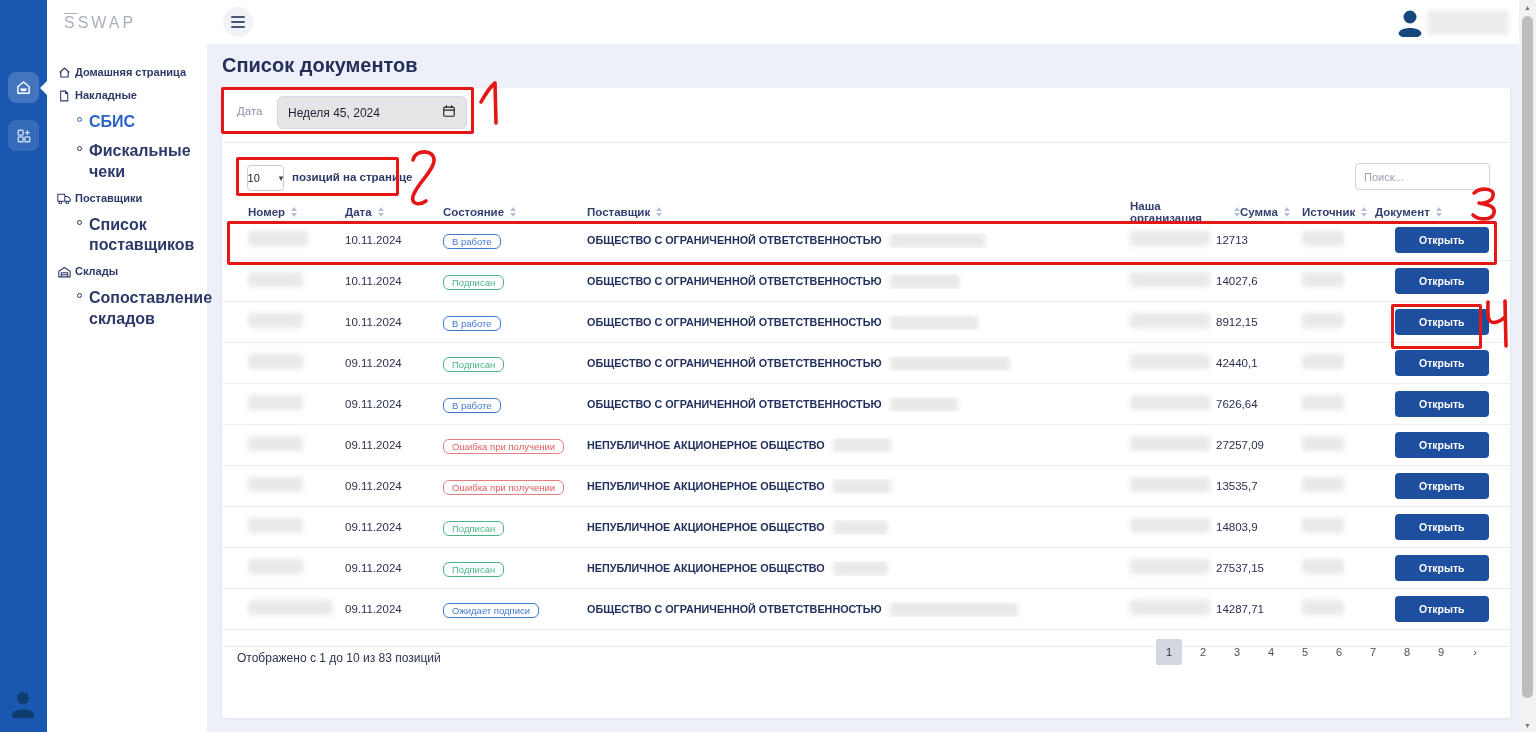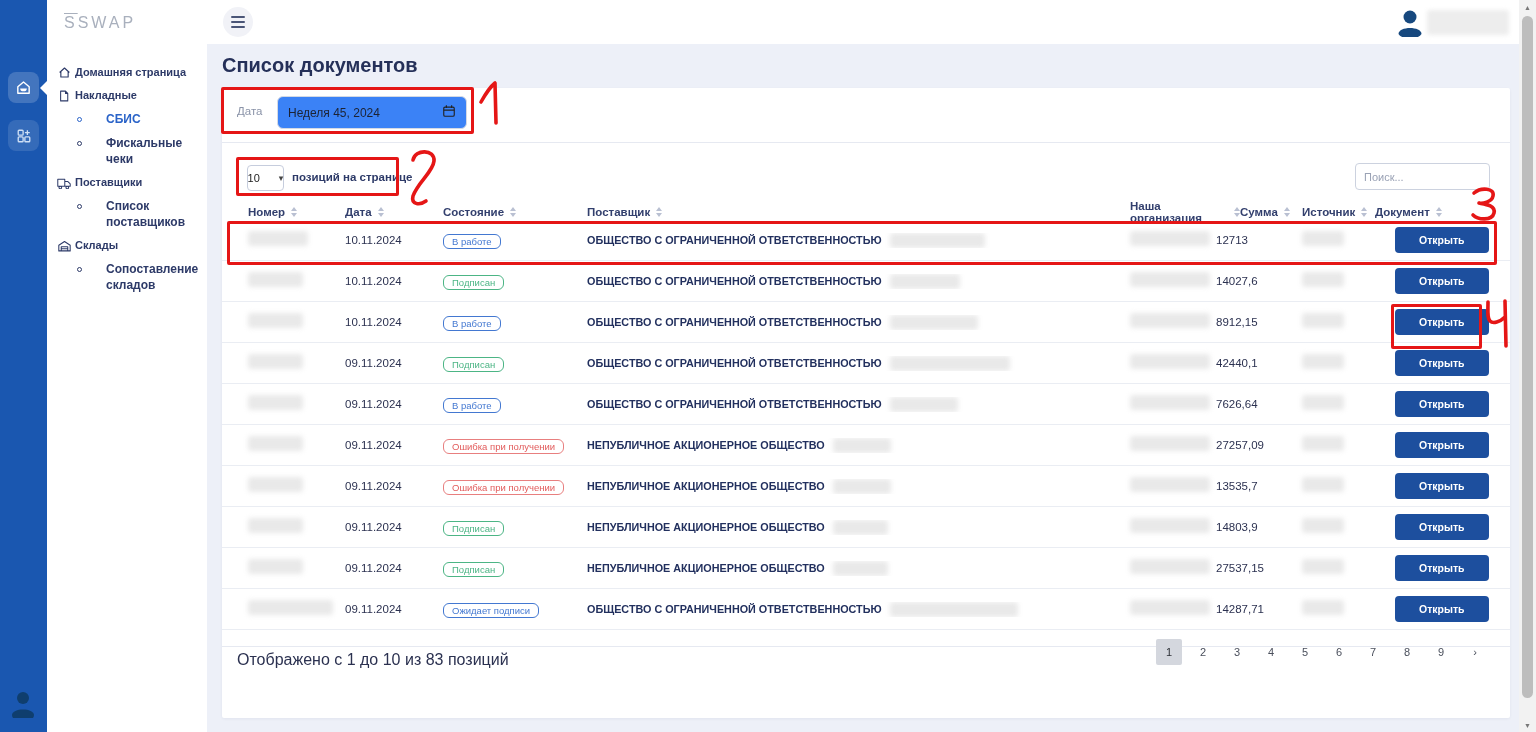--- a/index.html
+++ b/index.html
@@ -17,21 +17,21 @@
   .rail-pointer { position:absolute; left:40px; top:80px; width:0; height:0; z-index:6;
                   border-top:8px solid transparent; border-bottom:8px solid transparent; border-right:8px solid #ffffff; }
 
   
   .sidebar { position:absolute; left:47px; top:0; width:160px; height:732px; background:#fff; z-index:4; }
   .logo { padding:14px 0 0 17px; font-size:16px; letter-spacing:3px; color:#a9b0bd; font-weight:400; }
   .logo::first-letter { text-decoration: overline; }
   .menu { display:flex; flex-direction:column; gap:9px; padding:34px 8px 0 10px; }
   .m-item { display:flex; align-items:center; gap:4px; font-size:11px; font-weight:700; color:#2d3a68; line-height:1.25; }
   .m-item .mi-icon { flex:0 0 14px; display:flex; align-items:center; justify-content:center; color:#2d3a68; }
-  .m-sub { display:flex; align-items:flex-start; gap:24px; padding-left:20px; font-size:12px; font-weight:700; color:#2d3a68; line-height:1.3; }
+  .m-sub { display:flex; align-items:flex-start; gap:7px; padding-left:20px; font-size:16px; font-weight:700; color:#2d3a68; line-height:1.3; }
   .m-sub .bullet { flex:0 0 5px; width:5px; height:5px; border:1.5px solid #2d3a68; border-radius:50%; margin-top:5px; }
   .m-sub.active { color:#2a63c8; }
   .m-sub.active .bullet { border-color:#2a63c8; }
 
   
   .topbar { position:absolute; left:207px; top:0; width:1312px; height:44px; background:#fff; z-index:2; }
   .hamburger { position:absolute; left:16px; top:7px; width:30px; height:30px; border-radius:50%;
                background:#f1f2f7; display:flex; flex-direction:column; gap:3px; align-items:center; justify-content:center; }
   .hamburger div { width:14px; height:2px; background:#4a5577; border-radius:1px; }
   .user { position:absolute; right:94px; top:7px; width:30px; height:30px; }
@@ -39,21 +39,21 @@
 
   
   .page-title { position:absolute; left:222px; top:54px; font-size:20px; font-weight:700; color:#253059; z-index:1; }
   .card { position:absolute; left:222px; top:88px; width:1288px; height:630px; background:#fff; border-radius:2px;
           box-shadow:0 1px 3px rgba(30,40,90,.06); z-index:1; }
 
   
   .filter-row { position:absolute; left:0; top:0; width:100%; height:55px; border-bottom:1px solid #e6e9f1; }
   .date-label { position:absolute; left:15px; top:17px; font-size:11.5px; color:#8a93a8; }
   .date-input { position:absolute; left:55px; top:8px; width:190px; height:33px; border:1px solid #d4d9e4; border-radius:6px;
-                background:#3b82f6; display:flex; align-items:center; padding:0 10px; font-size:12px; color:#1d2333; font-weight:400; }
+                background:#e5e5e5; display:flex; align-items:center; padding:0 10px; font-size:12px; color:#1d2333; font-weight:400; }
   .date-input .dval { flex:1; }
 
   
   .psize-select { position:absolute; left:25px; top:77px; width:37px; height:26px; border:1px solid #c6cddd; border-radius:4px;
                   background:#fff; display:flex; align-items:center; justify-content:center; gap:19px; font-size:11px; color:#222; }
   .psize-select .chev { font-size:9px; color:#444; }
   .psize-label { position:absolute; left:70px; top:83px; font-size:11.5px; font-weight:700; color:#2d3a68; }
   .search-input { position:absolute; left:1133px; top:75px; width:135px; height:27px; border:1px solid #ccd2df; border-radius:4px;
                   padding:8px 8px; font-size:11px; color:#333; font-family:"Liberation Sans",sans-serif; }
   .search-input::placeholder { color:#9aa2b5; }
@@ -75,21 +75,21 @@
   .badge.signed  { color:#4cb585; border-color:#4cb585; }
   .badge.error   { color:#e25c5c; border-color:#e87f7f; }
   .cell-supplier { display:flex; align-items:center; gap:8px; font-size:10.8px; font-weight:700; color:#22305e; white-space:nowrap; overflow:hidden; }
   .blur { display:inline-block; height:15px; background:#e9e9e9; border-radius:3px; filter:blur(2.5px); }
   .cell-sum { font-size:11.5px; color:#2b3150; margin-left:-24px; }
   .open-btn { margin-left:20px; background:#1d4f9e; color:#fff; border:none; border-radius:4px; padding:7px 24px;
               font-size:10.5px; font-weight:700; cursor:pointer; font-family:"Liberation Sans",sans-serif; }
 
   
   .pag-divider { position:absolute; left:0; top:558px; width:100%; border-top:1px solid #e6e9f1; }
-  .pag-summary { position:absolute; left:15px; top:563px; font-size:16px; color:#2b3150; }
+  .pag-summary { position:absolute; left:15px; top:563px; font-size:12px; color:#2b3150; }
   .pager { position:absolute; right:22px; top:551px; display:flex; gap:8px; }
   .page-btn { min-width:26px; height:26px; display:flex; align-items:center; justify-content:center;
               font-size:11px; color:#4a4f5c; background:transparent; border:none; border-radius:2px; cursor:pointer; }
   .page-btn.active { background:#d4d7de; color:#2c2f36; }
 
   
   .scrollbar { position:absolute; right:0; top:0; width:17px; height:732px; background:#f2f2f2; z-index:9; }
   .scroll-thumb { position:absolute; left:3px; top:16px; width:11px; height:682px; background:#bdbdbd; border-radius:6px; }
   .scroll-arrow { position:absolute; left:0; width:17px; text-align:center; font-size:7px; color:#777; }
   .scroll-arrow.up { top:4px; } .scroll-arrow.down { bottom:3px; }

